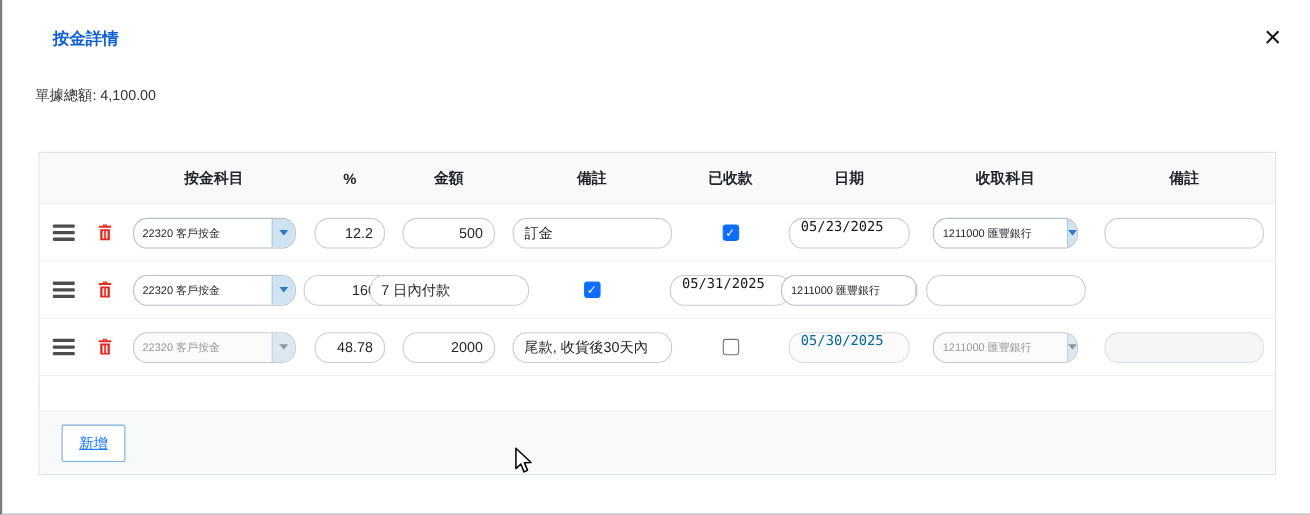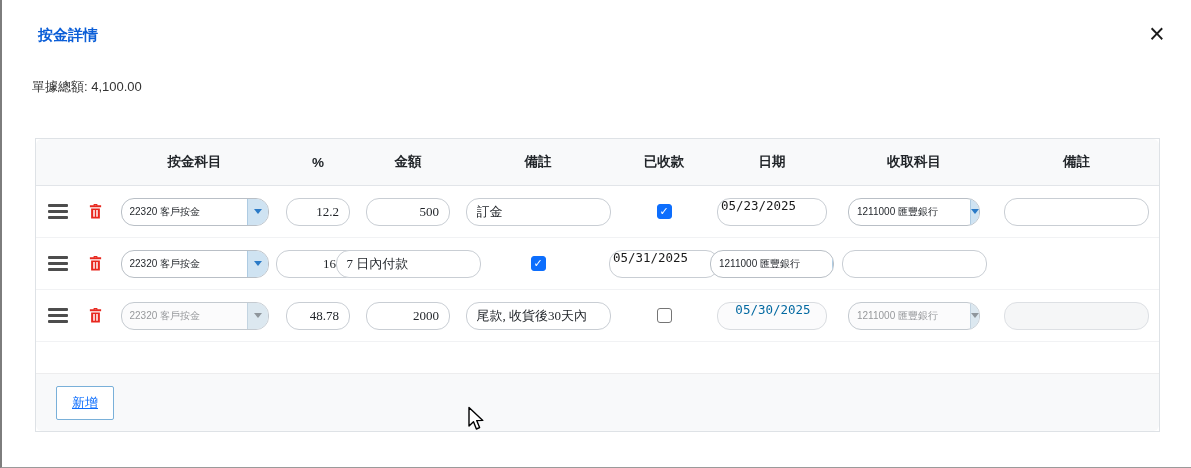--- a/index.html
+++ b/index.html
@@ -1,21 +1,21 @@
 <!DOCTYPE html>
 <html><head>
 <meta charset="utf-8">
 <style>
   * { margin:0; padding:0; box-sizing:border-box; }
   html,body { width:1191px; height:468px; overflow:hidden; background:#fff;
     font-family:"Liberation Sans","DejaVu Sans",sans-serif; }
   .screen { position:relative; width:1191px; height:468px; background:#fff;
     border-left:2px solid #7d7d7d; border-bottom:1px solid #9a9a9a; }
 
-  .modal-title { position:absolute; left:36px; top:26px; font-size:15px; font-weight:700; color:#0b5ed7; }
+  .modal-title { position:absolute; left:46px; top:26px; font-size:15px; font-weight:700; color:#0b5ed7; }
   .close-btn { position:absolute; right:22px; top:20px; width:24px; height:28px; border:none; background:none;
     font-size:27px; font-weight:300; color:#1a1a1a; cursor:pointer; line-height:26px; text-align:center; }
   .total-line { position:absolute; left:30px; top:78px; font-size:13px; color:#333; }
 
   .dep-table { position:absolute; left:33px; top:138px; width:1125px; height:294px;
     border:1px solid #dee2e6; border-radius:0; background:#fff; }
 
   .grid-row { display:grid; grid-template-columns:43px 32px 167px 80px 100px 160px 92px 124px 160px auto;
     align-items:center; }
   .thead { height:47px; background:#f8f9fa; border-bottom:1px solid #e2e5e9; border-radius:6px 6px 0 0; }
@@ -23,42 +23,42 @@
 
   .row { height:52px; border-bottom:1px solid #f1f2f4; background:#fff; }
   .cell { display:flex; justify-content:center; align-items:center; }
 
   .drag-handle { display:flex; flex-direction:column; gap:3px; width:20px; cursor:grab; }
   .drag-handle i { display:block; height:3px; background:#4d4d4d; border-radius:1px; }
   .trash-btn { display:flex; cursor:pointer; border:none; background:none; }
 
   .field { height:28px; border:1px solid #c9ced4; border-radius:13px; font-size:13px; color:#1f2328;
     background:#fff; outline:none; font-family:"Liberation Sans","DejaVu Sans",sans-serif; }
-  input.field { padding:12px 10px;font-family:Liberation Serif, serif; }
+  input.field { padding:12px 10px; }
   .num { text-align:right; }
   .pct { width:64px; }
   .amt { width:84px; }
   .rmk1 { width:145px; }
   .rmk2 { width:145px; }
 
   .select { display:flex; align-items:stretch; width:148px; height:28px; border:1px solid #b9bfc6;
     border-radius:13px; overflow:hidden; background:#fff; cursor:pointer; }
   .sel2 { width:132px;gap:24px; }
   .sel-text { flex:1; display:flex; align-items:center; padding:0 8px; font-size:10px; color:#1f2328; white-space:nowrap; }
   .sel-arrow { width:21px; display:flex; align-items:center; justify-content:center;
     background:#cfe3f2; border-left:1px solid #aecbe2; }
   .tri { width:0; height:0; border-left:4px solid transparent; border-right:4px solid transparent;
     border-top:5px solid #2a7ac7; }
 
   .checkbox { width:15px; height:15px; border-radius:3px; border:1.5px solid #757575; background:#fff;
     display:flex; align-items:center; justify-content:center; cursor:pointer;
     font-family:"DejaVu Sans",sans-serif; font-size:11px; font-weight:700; color:#fff; }
   .checkbox.checked { background:#0d6efd; border-color:#0d6efd; }
 
-  .date-field { display:flex; align-items:center; justify-content:center; width:110px; padding:0 8px 12px 10px;
+  .date-field { display:flex; align-items:center; justify-content:space-between; width:110px; padding:0 8px 12px 10px;
     cursor:pointer;gap:29px; }
   .date-text { font-family:"DejaVu Sans Mono","Liberation Mono",monospace; font-size:12.5px; color:#1a1a1a; }
 
   .row.disabled .date-field { background:#fbfbfc; border-color:#d9dce0; }
   .row.disabled .date-text { color:#0369a1; }
   .row.disabled .select { border-color:#c4cad0; background:#fbfbfc; }
   .row.disabled .sel-text { color:#97999c; }
   .row.disabled .sel-arrow { background:#dce8f0; border-left-color:#c3d4e1; }
   .row.disabled .tri { border-top-color:#8f969c; }
   .row.disabled .rmk2 { background:#f5f6f7; border-color:#dde0e4; }

